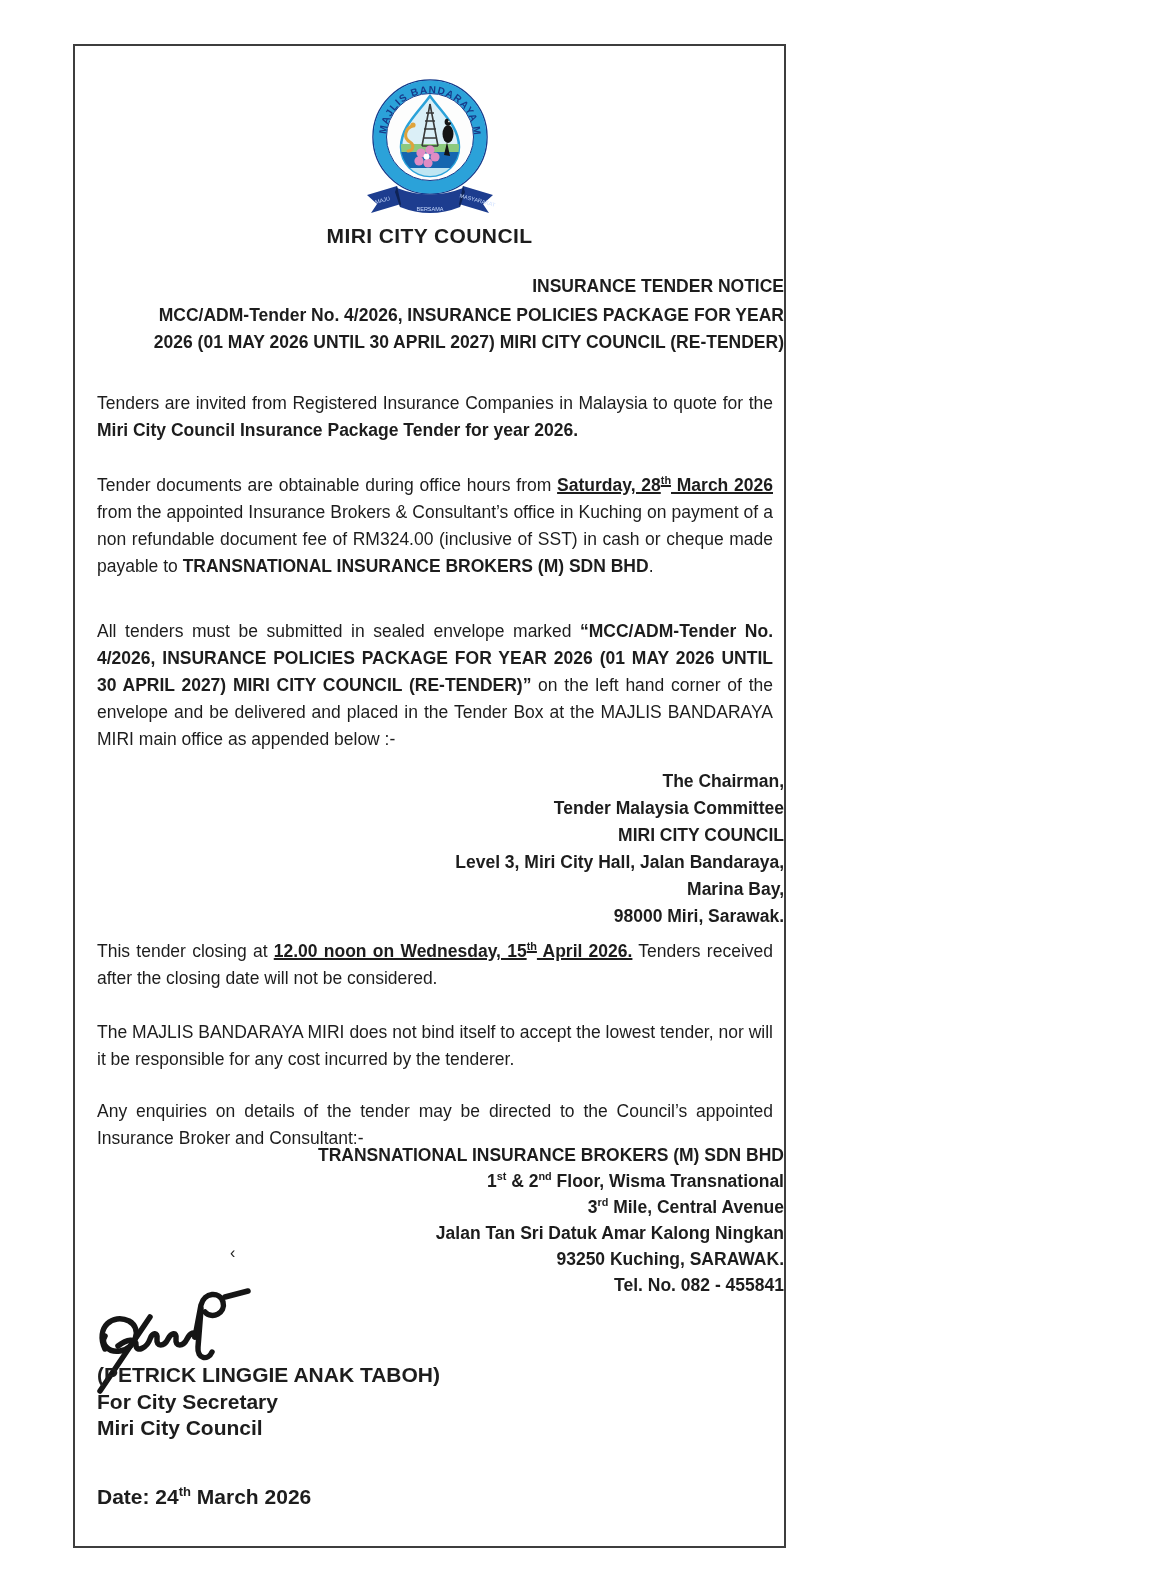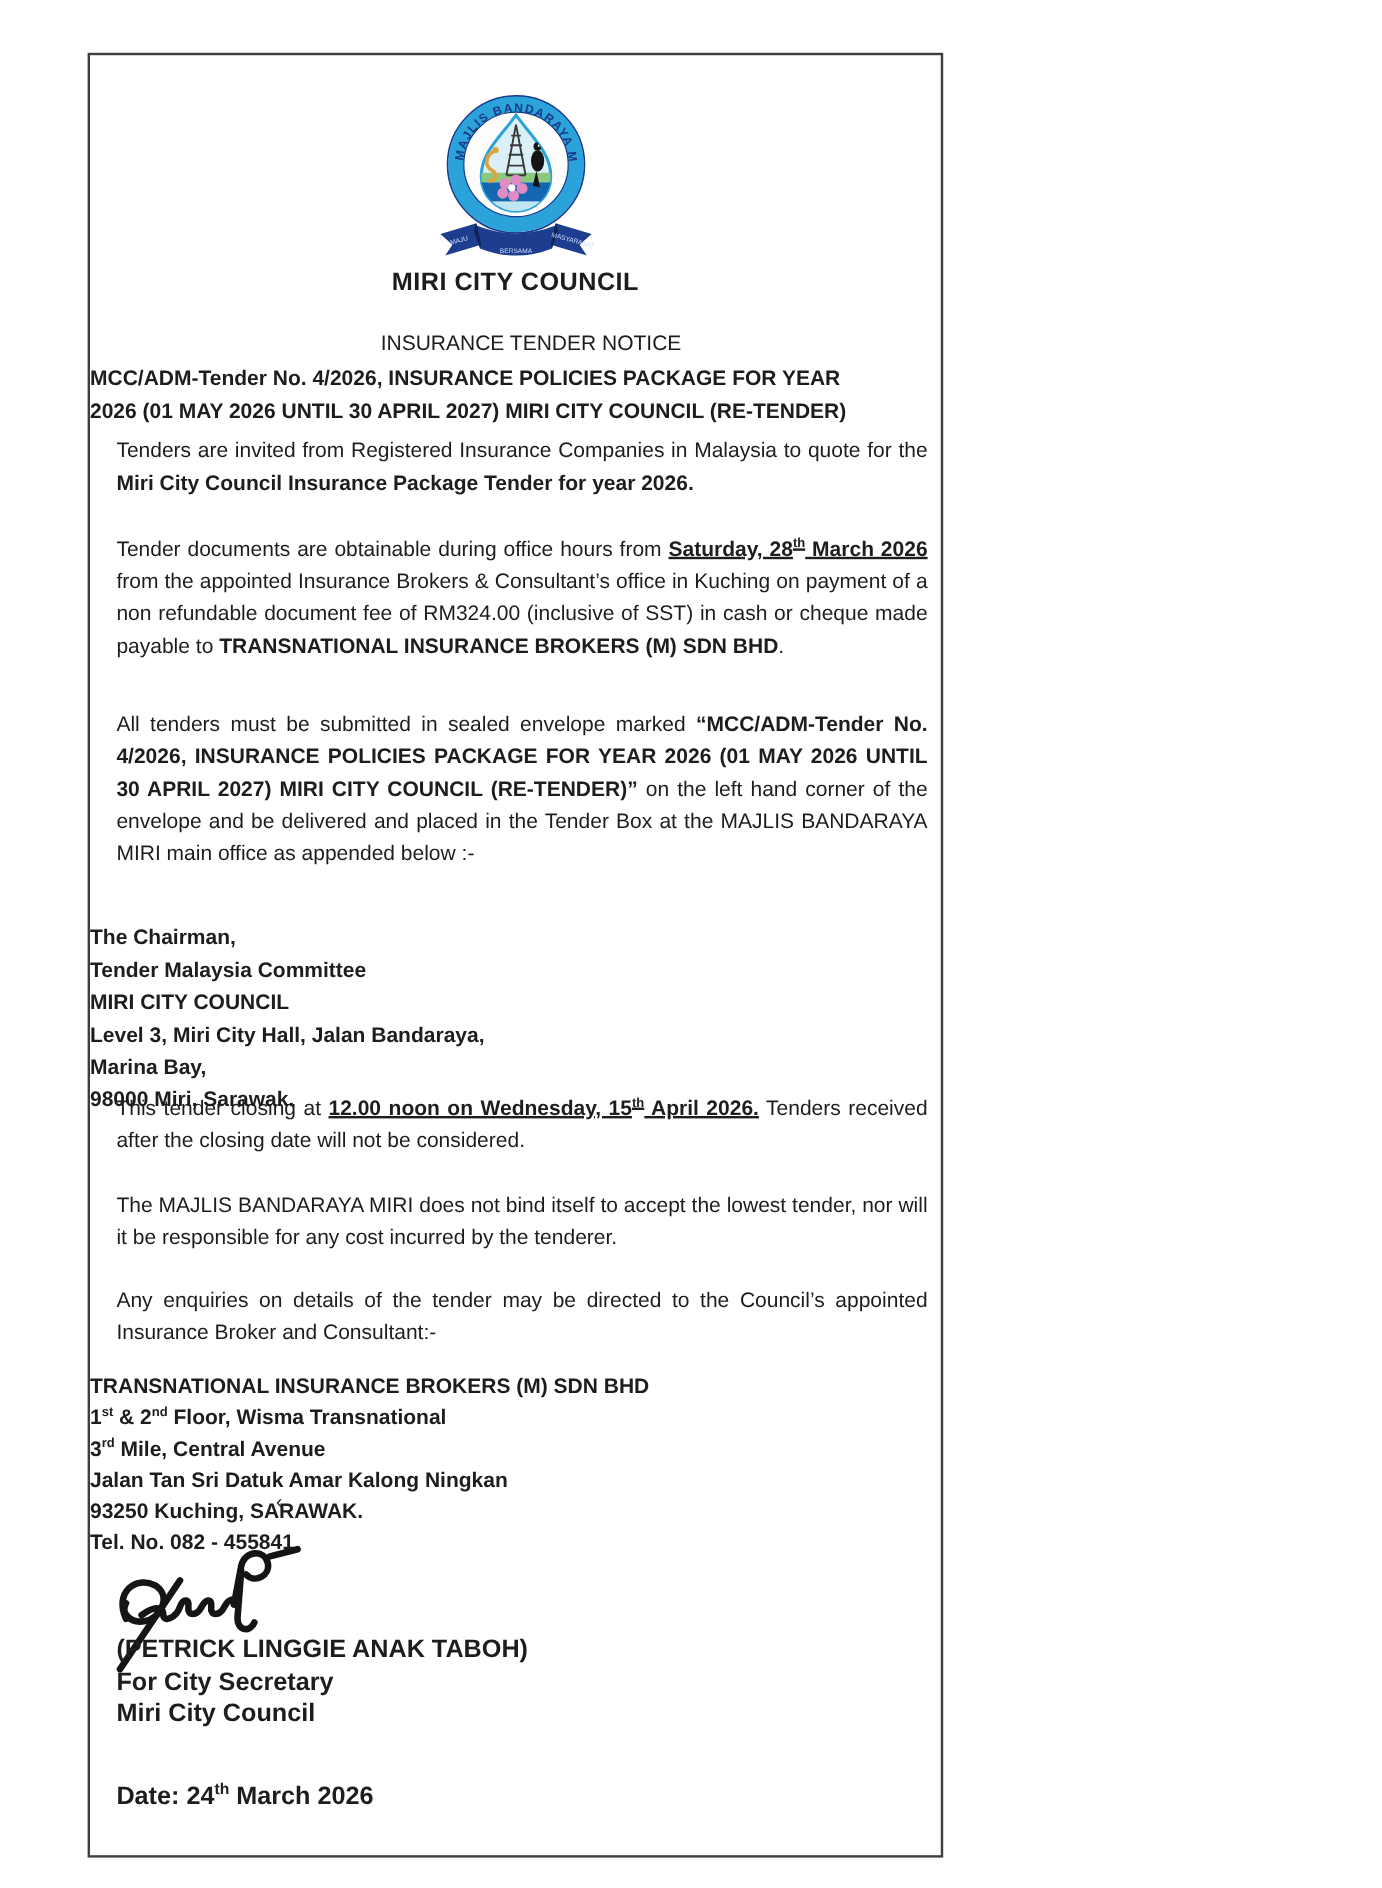--- a/index.html
+++ b/index.html
@@ -7,30 +7,30 @@
     width:1152px;height:1573px;position:relative;background:#ffffff;
     font-family:"Liberation Sans",sans-serif;color:#1d1d1d;
     -webkit-font-smoothing:antialiased;
   }
   .doc{
     position:absolute;left:73px;top:44px;width:709px;height:1500px;
     border:2px solid #3e3e3e;background:#fff;
   }
   .abs{position:absolute;}
   .para{
-    left:22px;width:676px;text-align:justify;font-size:17.5px;line-height:27px;
+    left:22px;width:676px;text-align:justify;font-size:17.5px;line-height:27px;margin-top:28px;
   }
   .center{
-    left:0;width:100%;text-align:left;font-size:17.5px;line-height:27px;font-weight:700;
+    left:0;width:100%;text-align:right;font-size:17.5px;line-height:27px;font-weight:700;
   }
   .org-heading{
     left:0;width:100%;text-align:center;font-size:21px;font-weight:700;letter-spacing:.4px;
   }
   .notice{
-    left:0;width:100%;text-align:center;font-size:17.5px;font-weight:400;padding-left:13px;
+    left:0;width:100%;text-align:right;font-size:17.5px;font-weight:700;
   }
   .signoff{left:22px;font-size:21px;line-height:26px;font-weight:700;}
   .b{font-weight:700;}
   .u{text-decoration:underline;text-decoration-thickness:2px;}
   .sup{vertical-align:super;font-size:62%;line-height:0;}
   .ln{display:block;}
   .logo{left:50%;transform:translateX(-50%);top:28px;}
   .sig{left:12px;top:1237px;}
   .stray{left:155px;top:1198px;font-size:16px;color:#222;}
 </style>

